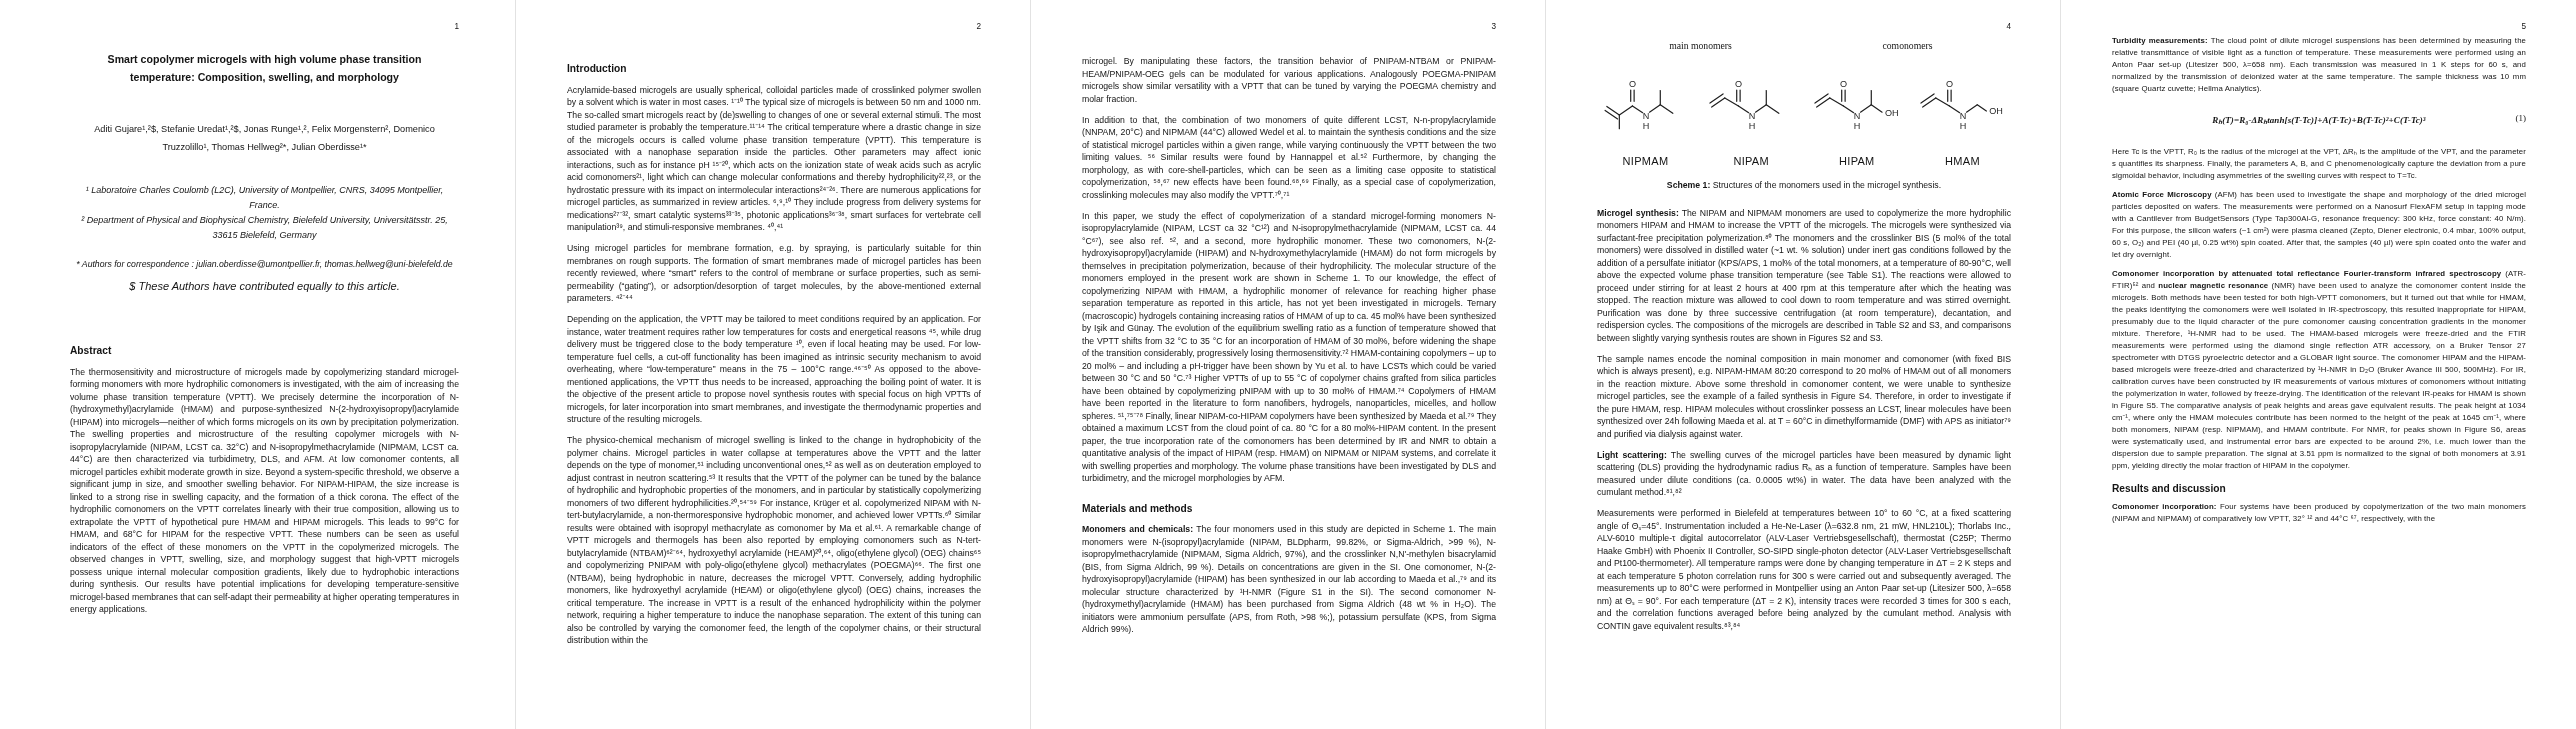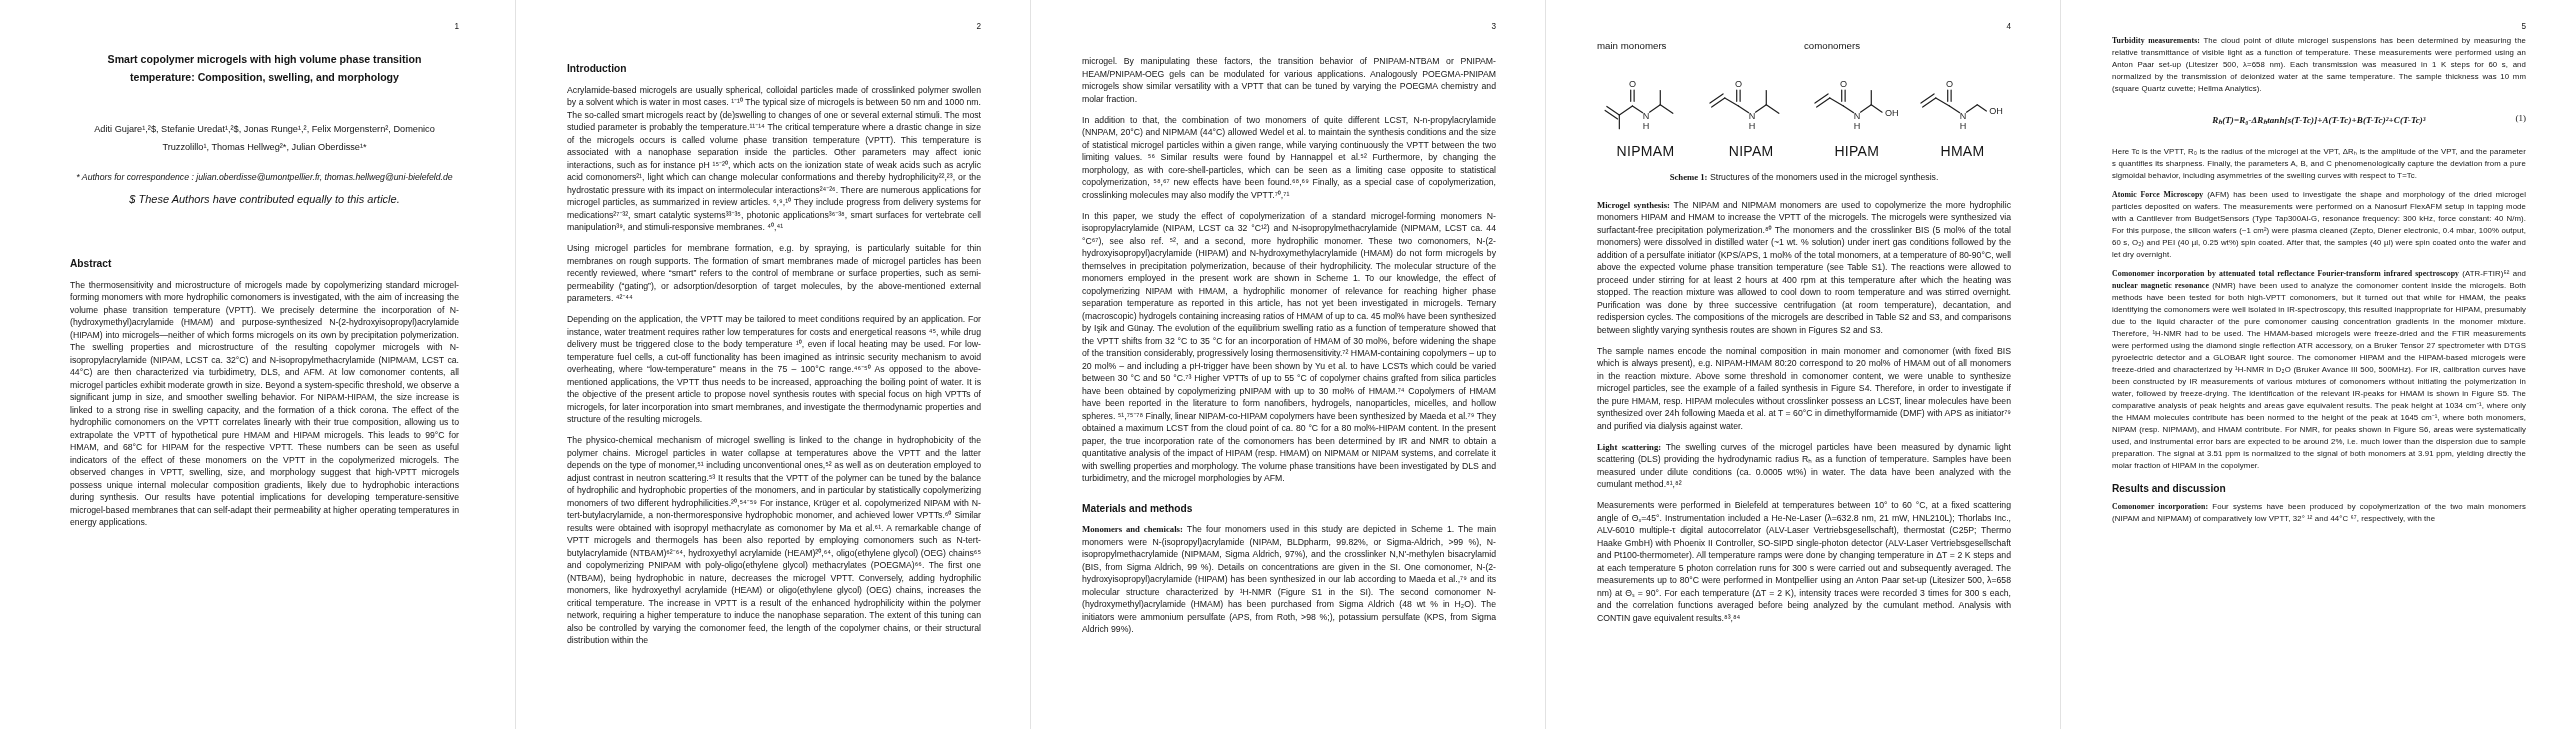--- a/index.html
+++ b/index.html
@@ -69,40 +69,42 @@
     font-weight: bold;
     margin: 0 0 9.7px 0;
   }
   .abstract-heading { margin-top: 52px; }
   .bp {
     font-size: 8.7px;
     line-height: 12.5px;
     text-align: justify;
     margin: 0 0 8.5px 0;
   }
-  .lead { font-weight: bold; font-family: Liberation Serif, serif; }
+  .lead { font-weight: bold; }
   
   .intro-heading { margin-top: 32px; }
   
   .scheme { margin-top: 8.5px; }
   .scheme-labels { display: flex; margin-bottom: 13.4px; }
   .scheme-labels div {
     width: 50%;
+    text-align: center;
     font-size: 9.7px;
+    font-family: Liberation Serif, serif;
   }
   .molecules {
     display: flex;
     justify-content: space-between;
     align-items: flex-end;
   }
   .molecule { margin: 0; text-align: center; width: 97px; }
   .molecule svg { display: block; margin: 0 auto; }
   .molecule figcaption {
-    font-size: 14px;
-    margin-top: 6px;
+    font-size: 11px;
+    margin-top: 18px;
     letter-spacing: 0.3px;
   }
   .mol-line { stroke: #1f1f1f; stroke-width: 2.1; stroke-linecap: round; }
   .mol-atom {
     font-family: "Liberation Sans", sans-serif;
     font-size: 16px;
     fill: #1f1f1f;
   }
   .scheme-caption {
     font-size: 8.7px;
@@ -139,20 +141,24 @@
 </style>
 </head>
 <body>
 
 <div class="sheet">
 
   <div class="page page1">
     <div class="pagenum">1</div>
     <div class="title">Smart copolymer microgels with high volume phase transition temperature: Composition, swelling, and morphology</div>
     <div class="authors">Aditi Gujare¹,²$, Stefanie Uredat¹,²$, Jonas Runge¹,², Felix Morgenstern², Domenico Truzzolillo¹, Thomas Hellweg²*, Julian Oberdisse¹*</div>
+    <div class="affiliations">
+      <div>¹ Laboratoire Charles Coulomb (L2C), University of Montpellier, CNRS, 34095 Montpellier, France.</div>
+      <div>² Department of Physical and Biophysical Chemistry, Bielefeld University, Universitätsstr. 25, 33615 Bielefeld, Germany</div>
+    </div>
     <div class="correspondence">* Authors for correspondence : julian.oberdisse@umontpellier.fr, thomas.hellweg@uni-bielefeld.de</div>
     <div class="equalnote">$ These Authors have contributed equally to this article.</div>
     <div class="heading abstract-heading">Abstract</div>
     <p class="bp">The thermosensitivity and microstructure of microgels made by copolymerizing standard microgel-forming monomers with more hydrophilic comonomers is investigated, with the aim of increasing the volume phase transition temperature (VPTT). We precisely determine the incorporation of N-(hydroxymethyl)acrylamide (HMAM) and purpose-synthesized N-(2-hydroxyisopropyl)acrylamide (HIPAM) into microgels—neither of which forms microgels on its own by precipitation polymerization. The swelling properties and microstructure of the resulting copolymer microgels with N-isopropylacrylamide (NIPAM, LCST ca. 32°C) and N-isopropylmethacrylamide (NIPMAM, LCST ca. 44°C) are then characterized via turbidimetry, DLS, and AFM. At low comonomer contents, all microgel particles exhibit moderate growth in size. Beyond a system-specific threshold, we observe a significant jump in size, and smoother swelling behavior. For NIPAM-HIPAM, the size increase is linked to a strong rise in swelling capacity, and the formation of a thick corona. The effect of the hydrophilic comonomers on the VPTT correlates linearly with their true composition, allowing us to extrapolate the VPTT of hypothetical pure HMAM and HIPAM microgels. This leads to 99°C for HMAM, and 68°C for HIPAM for the respective VPTT. These numbers can be seen as useful indicators of the effect of these monomers on the VPTT in the copolymerized microgels. The observed changes in VPTT, swelling, size, and morphology suggest that high-VPTT microgels possess unique internal molecular composition gradients, likely due to hydrophobic interactions during synthesis. Our results have potential implications for developing temperature-sensitive microgel-based membranes that can self-adapt their permeability at higher operating temperatures in energy applications.</p>
   </div>
 
   <div class="page">
     <div class="pagenum">2</div>
     <div class="heading intro-heading">Introduction</div>
     <p class="bp">Acrylamide-based microgels are usually spherical, colloidal particles made of crosslinked polymer swollen by a solvent which is water in most cases. ¹⁻¹⁰ The typical size of microgels is between 50 nm and 1000 nm. The so-called smart microgels react by (de)swelling to changes of one or several external stimuli. The most studied parameter is probably the temperature.¹¹⁻¹⁴ The critical temperature where a drastic change in size of the microgels occurs is called volume phase transition temperature (VPTT). This temperature is associated with a nanophase separation inside the particles.  Other parameters may affect ionic interactions, such as for instance pH ¹⁵⁻²⁰, which acts on the ionization state of weak acids such as acrylic acid comonomers²¹, light which can change molecular conformations and thereby hydrophilicity²²,²³, or the hydrostatic pressure with its impact on intermolecular interactions²⁴⁻²⁶. There are numerous applications for microgel particles, as summarized in review articles. ⁶,⁹,¹⁰ They include progress from delivery systems for medications²⁷⁻³², smart catalytic systems³³⁻³⁵, photonic applications³⁶⁻³⁸, smart surfaces for vertebrate cell manipulation³⁹, and stimuli-responsive membranes. ⁴⁰,⁴¹</p>

